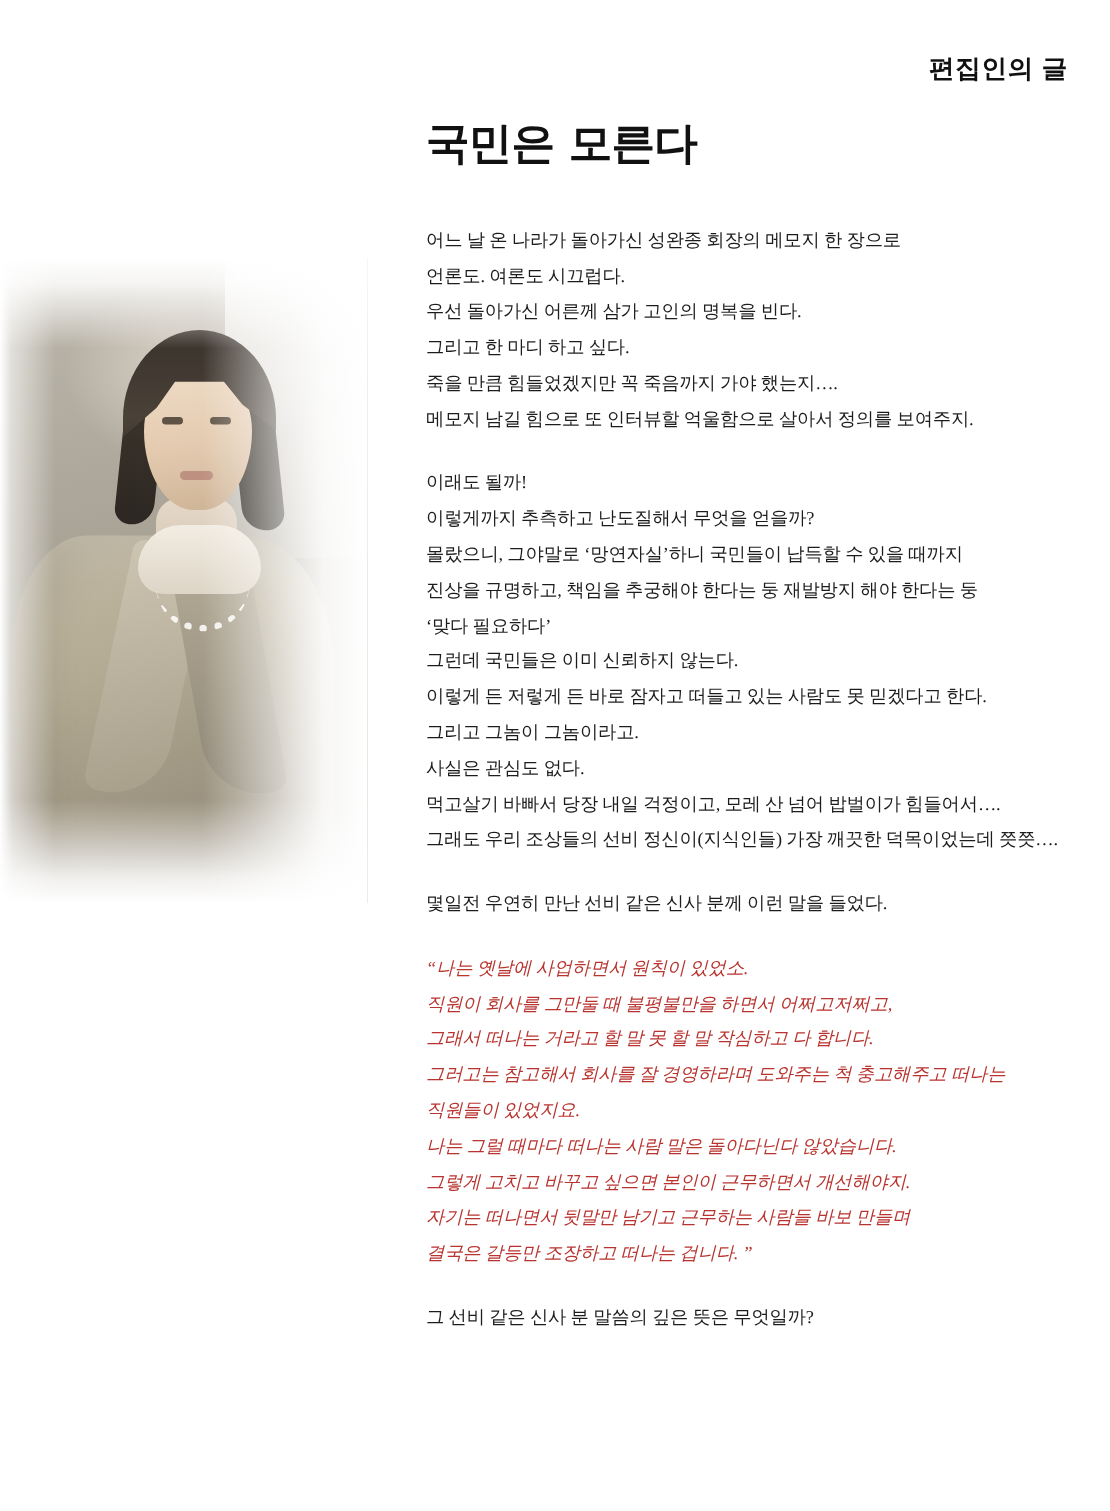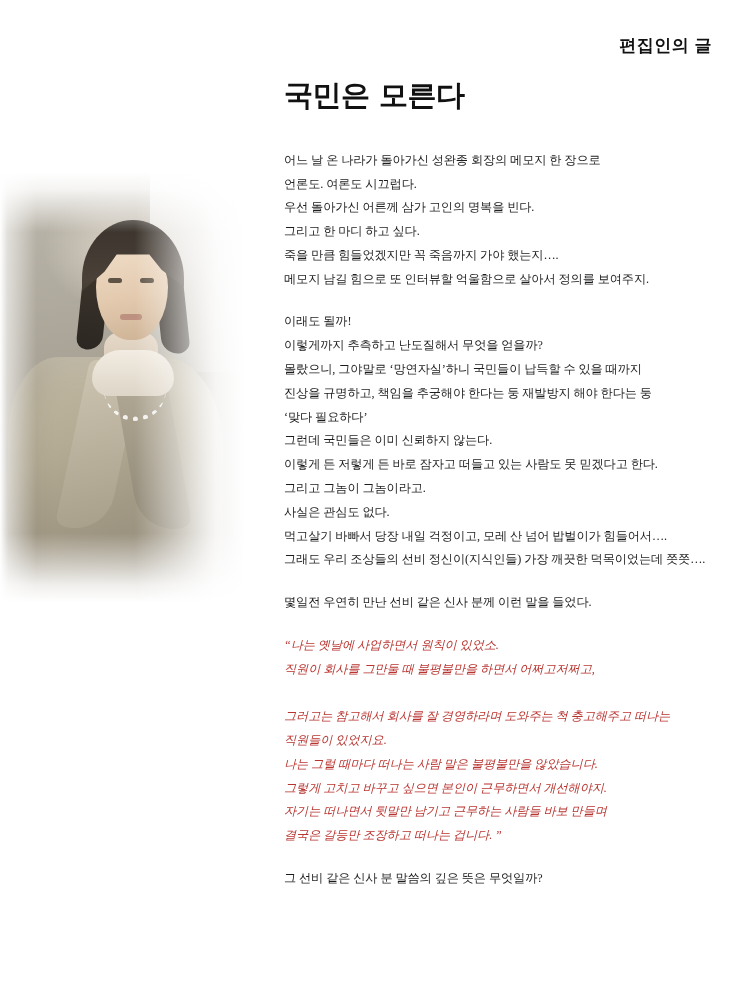--- a/index.html
+++ b/index.html
@@ -252,24 +252,24 @@
 이렇게 든 저렇게 든 바로 잠자고 떠들고 있는 사람도 못 믿겠다고 한다.
 그리고 그놈이 그놈이라고.
 사실은 관심도 없다.
 먹고살기 바빠서 당장 내일 걱정이고, 모레 산 넘어 밥벌이가 힘들어서….
 그래도 우리 조상들의 선비 정신이(지식인들) 가장 깨끗한 덕목이었는데 쯧쯧….</p>
   <p class="para" style="white-space:pre-line">몇일전 우연히 만난 선비 같은 신사 분께 이런 말을 들었다.</p>
 
   <p class="para quote">
     <span>“나는 옛날에 사업하면서 원칙이 있었소.</span><br>
     <span>직원이 회사를 그만둘 때 불평불만을 하면서 어쩌고저쩌고,</span><br>
-    <br>
+    <span>그래서 떠나는 거라고 할 말 못 할 말 작심하고 다 합니다.</span><br>
     <span>그러고는 참고해서 회사를 잘 경영하라며 도와주는 척 충고해주고 떠나는</span><br>
     <span>직원들이 있었지요.</span><br>
-    <span>나는 그럴 때마다 떠나는 사람 말은 불평불만을 않았습니다.</span><br>
+    <span>나는 그럴 때마다 떠나는 사람 말은 돌아다닌다 않았습니다.</span><br>
     <span>그렇게 고치고 바꾸고 싶으면 본인이 근무하면서 개선해야지.</span><br>
     <span>자기는 떠나면서 뒷말만 남기고 근무하는 사람들 바보 만들며</span><br>
     <span>결국은 갈등만 조장하고 떠나는 겁니다. ”</span>
   </p>
 
   <p class="para">그 선비 같은 신사 분 말씀의 깊은 뜻은 무엇일까?</p>
 
 </div>
 
 </body></html>

